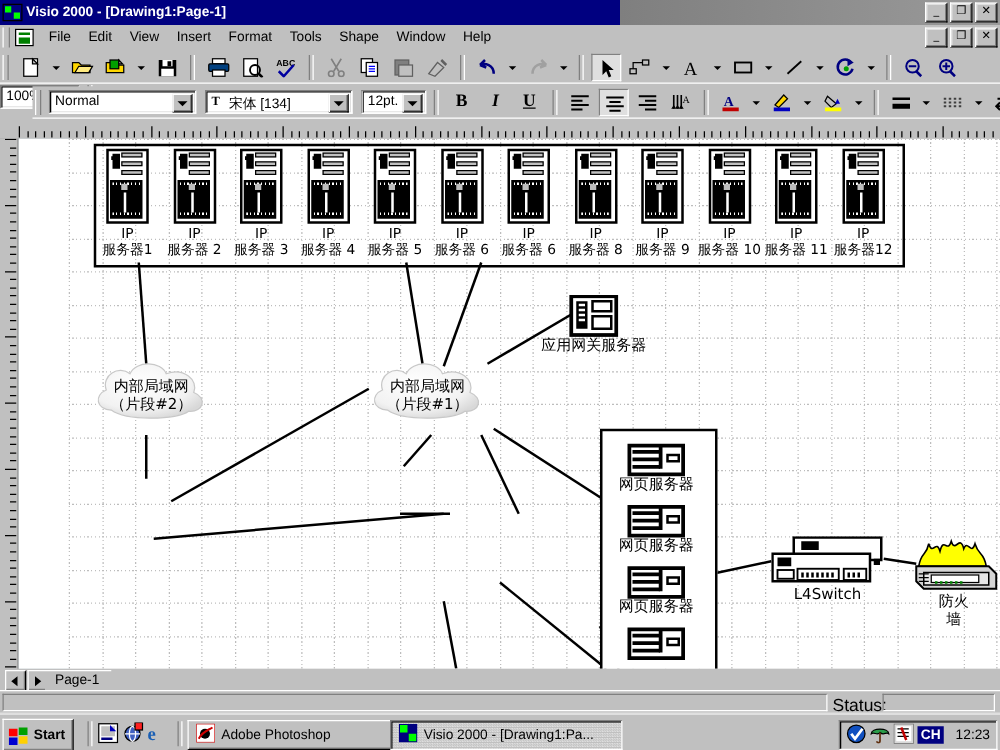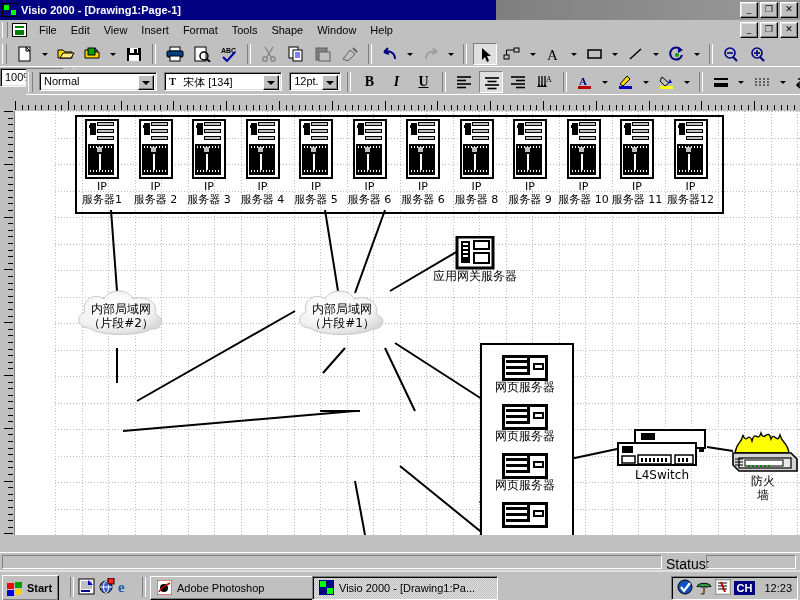--- a/index.html
+++ b/index.html
@@ -1105,20 +1105,30 @@
               <line x1="8" y1="44" x2="16" y2="44"></line>
             </g>
         </svg>
         <div class="lbl" style="left:5px;top:54px;width:62px;font-size:12px;">防火</div>
         <div class="lbl" style="left:5px;top:68px;width:62px;font-size:12px;">墙</div>
       </div>
 
     </div>
   </div>
 
+  <div class="tabbar">
+    <div class="sbtn" style="left:4px;">
+        <span class="arr l"></span>
+      </div>
+    <div class="sbtn" style="left:22px;">
+        <span class="arr r"></span>
+      </div>
+    <div class="pgtab">Page-1</div>
+
+  </div>
 
   <div class="statusbar">
     <div class="stfield" style="left:2px;width:660px;"></div>
     <div class="stlabel" style="left:666px;">Status:</div>
     <div class="stfield" style="left:706px;width:90px;">
       <span class="stlabel" style="left:3px;top:0;"></span>
     </div>
   </div>
 </div>
 

